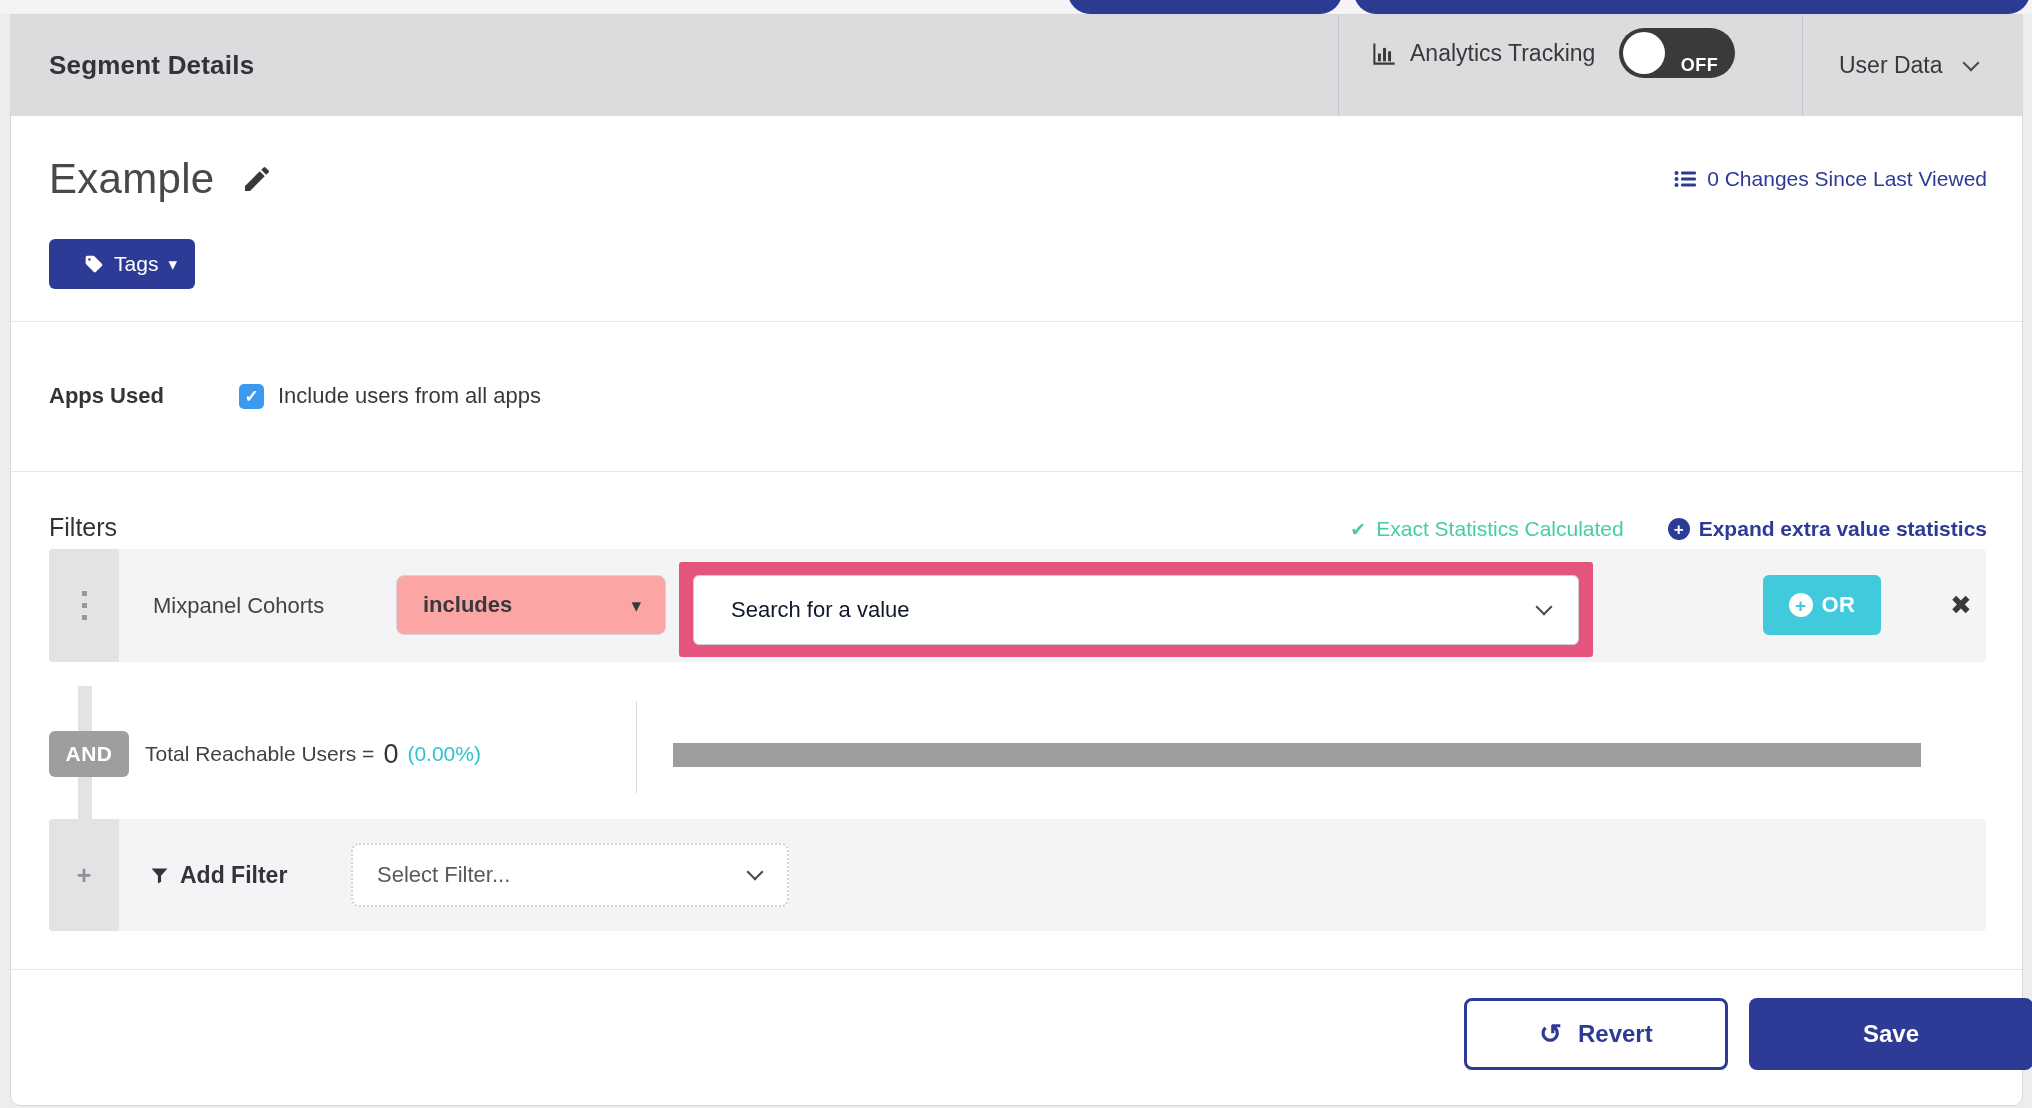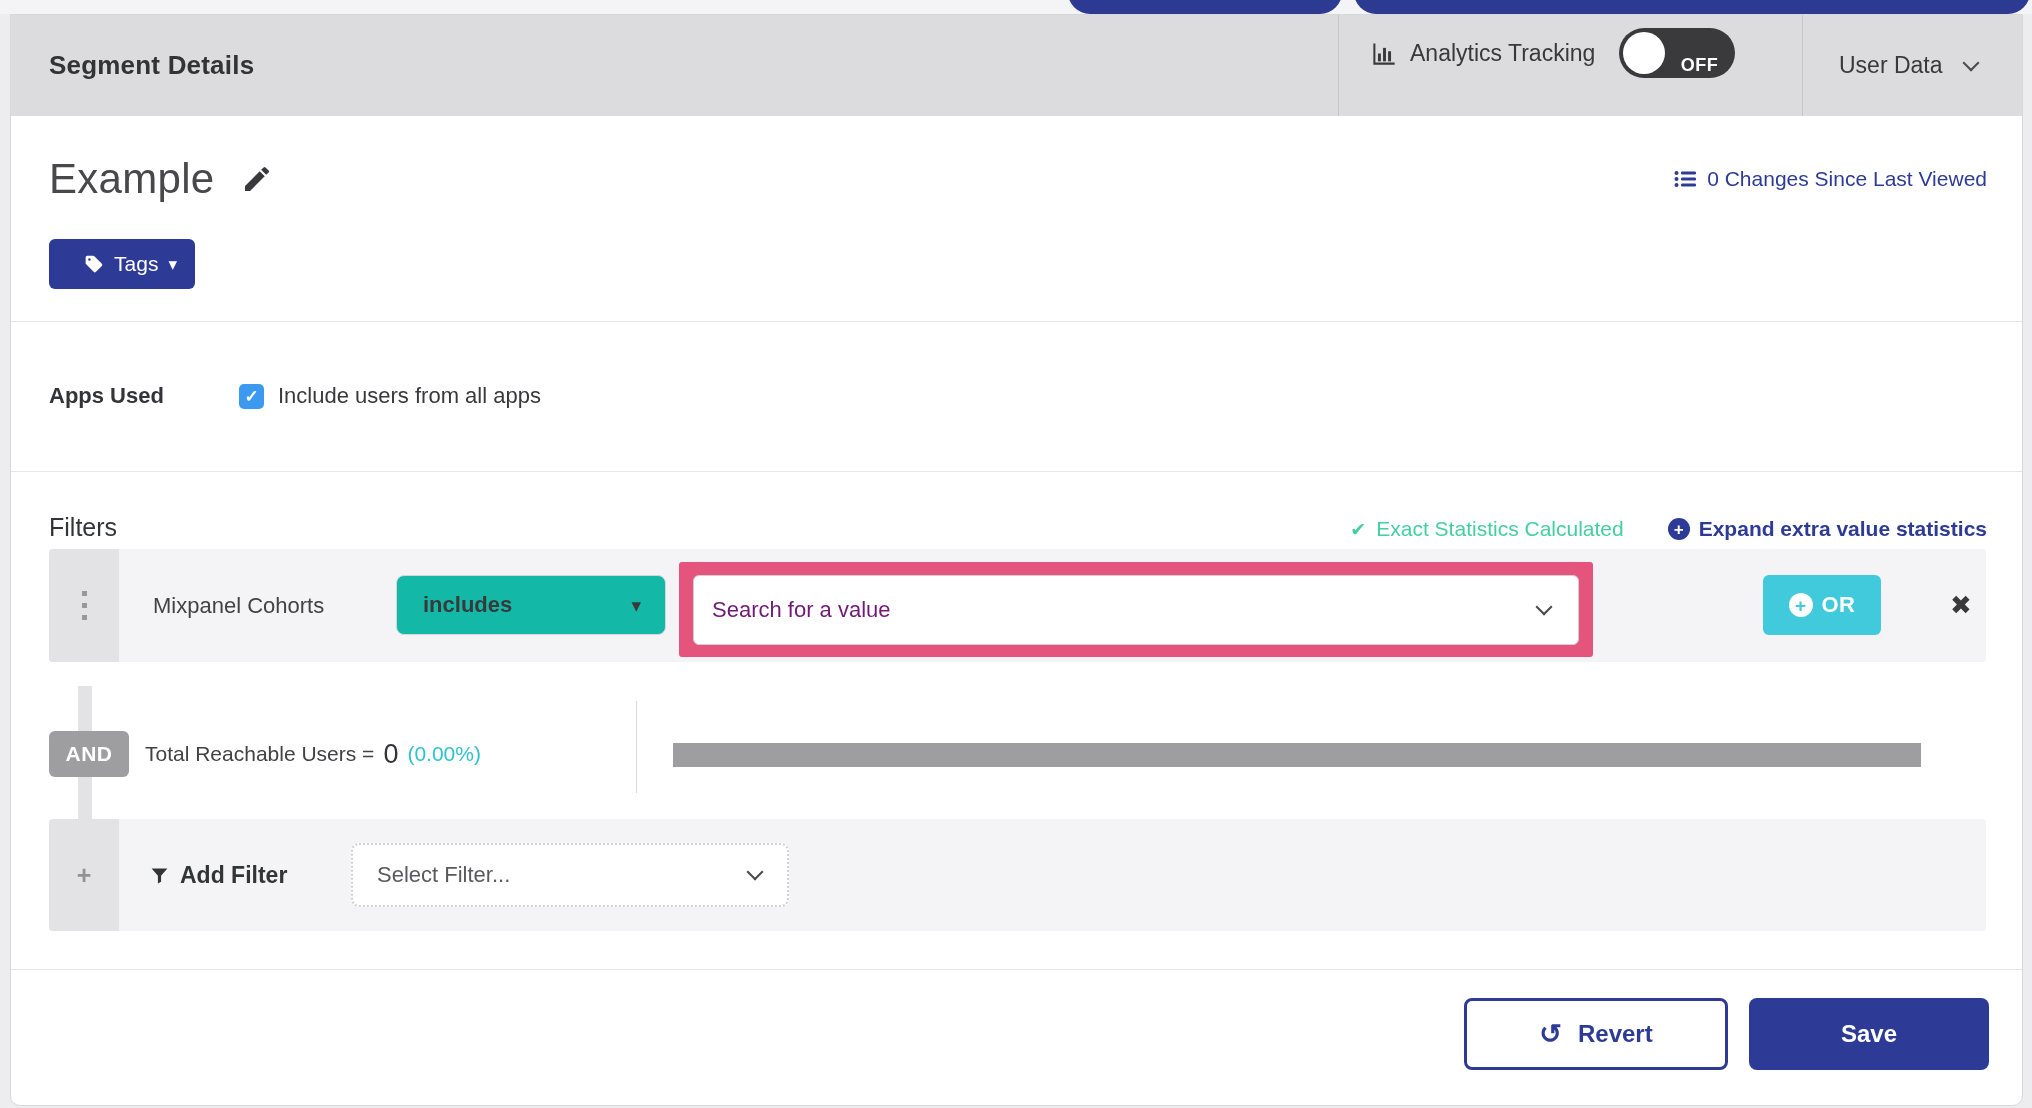--- a/index.html
+++ b/index.html
@@ -62,28 +62,28 @@
   .circle-plus { width:22px; height:22px; border-radius:50%; background:#2e3b96; color:#fff; display:flex;
                  align-items:center; justify-content:center; font-size:17px; font-weight:700; line-height:1; }
 
   
   .filter-row { position:absolute; left:38px; top:534px; width:1937px; height:113px; background:#f4f4f6; border-radius:4px; }
   .left-col { position:absolute; left:0; top:0; width:70px; height:100%; background:#e3e3e6; border-radius:4px 0 0 4px; }
   .drag { position:absolute; left:0; top:0; width:70px; height:100%; display:flex; flex-direction:column;
           align-items:center; justify-content:center; gap:7px; cursor:grab; }
   .drag i { width:5px; height:5px; background:#98989b; display:block; }
   .f-name { position:absolute; left:104px; top:0; height:100%; display:flex; align-items:center; font-size:22px; color:#424245; }
-  .op-select { position:absolute; left:347px; top:26px; width:270px; height:60px; background:#14b8a6; border:1px solid #d6d6d9;
+  .op-select { position:absolute; left:347px; top:26px; width:270px; height:60px; background:#fca5a5; border:1px solid #d6d6d9;
                border-radius:8px; display:flex; align-items:center; cursor:pointer; }
   .op-label { margin-left:26px; font-size:22px; font-weight:600; color:#39393c; }
   .op-caret { position:absolute; right:24px; font-size:19px; color:#39393c; }
   .hl { position:absolute; left:630px; top:13px; width:914px; height:95px; background:#e4547c; border-radius:3px; }
   .val-select { position:absolute; left:14px; top:13px; right:14px; bottom:12px; background:#fff; border:1px solid #cfcfd2;
                 border-radius:6px; display:flex; align-items:center; cursor:pointer; }
-  .val-label { margin-left:18px; font-size:22px; color:#701a75; }
+  .val-label { margin-left:37px; font-size:22px; color:#0f172a; }
   .val-chev { position:absolute; right:28px; }
   .or-btn { position:absolute; left:1714px; top:26px; width:118px; height:60px; background:#41c9dc; border-radius:6px;
             display:flex; align-items:center; justify-content:center; gap:9px; cursor:pointer; }
   .or-plus { width:24px; height:24px; border-radius:50%; background:#fff; color:#41c9dc; display:flex; align-items:center;
              justify-content:center; font-size:19px; font-weight:700; line-height:1; }
   .or-label { color:#fff; font-size:22px; font-weight:600; letter-spacing:.5px; }
   .x-btn { position:absolute; left:1877px; top:0; width:70px; height:100%; display:flex; align-items:center;
            justify-content:center; font-size:26px; color:#39393c; cursor:pointer; }
 
   
@@ -107,21 +107,21 @@
                 border:2px dotted #d2d2d5; border-radius:8px; display:flex; align-items:center; cursor:pointer; }
   .sel-label { margin-left:24px; font-size:22px; color:#5a5a5d; }
   .sel-chev { position:absolute; right:26px; }
 
   
   .revert-btn { position:absolute; left:1453px; top:983px; width:264px; height:72px; background:#fff;
                 border:3px solid #2e3b96; border-radius:8px; display:flex; align-items:center; justify-content:center;
                 gap:16px; color:#2e3b96; cursor:pointer; }
   .revert-icon { font-size:27px; font-weight:700; }
   .revert-label { font-size:24px; font-weight:600; }
-  .save-btn { position:absolute; left:1738px; top:983px; width:240px; height:72px; background:#2e3b96; border:none;
+  .save-btn { position:absolute; left:1738px; top:983px; width:284px; height:72px; background:#2e3b96; border:none;
               border-radius:8px; display:flex; align-items:center; justify-content:center; color:#fff;
               font-size:24px; font-weight:600; cursor:pointer; }
   svg { display:block; }
 </style>
 </head>
 <body>
 
 <div id="app">
 
   <div class="top-strip">

